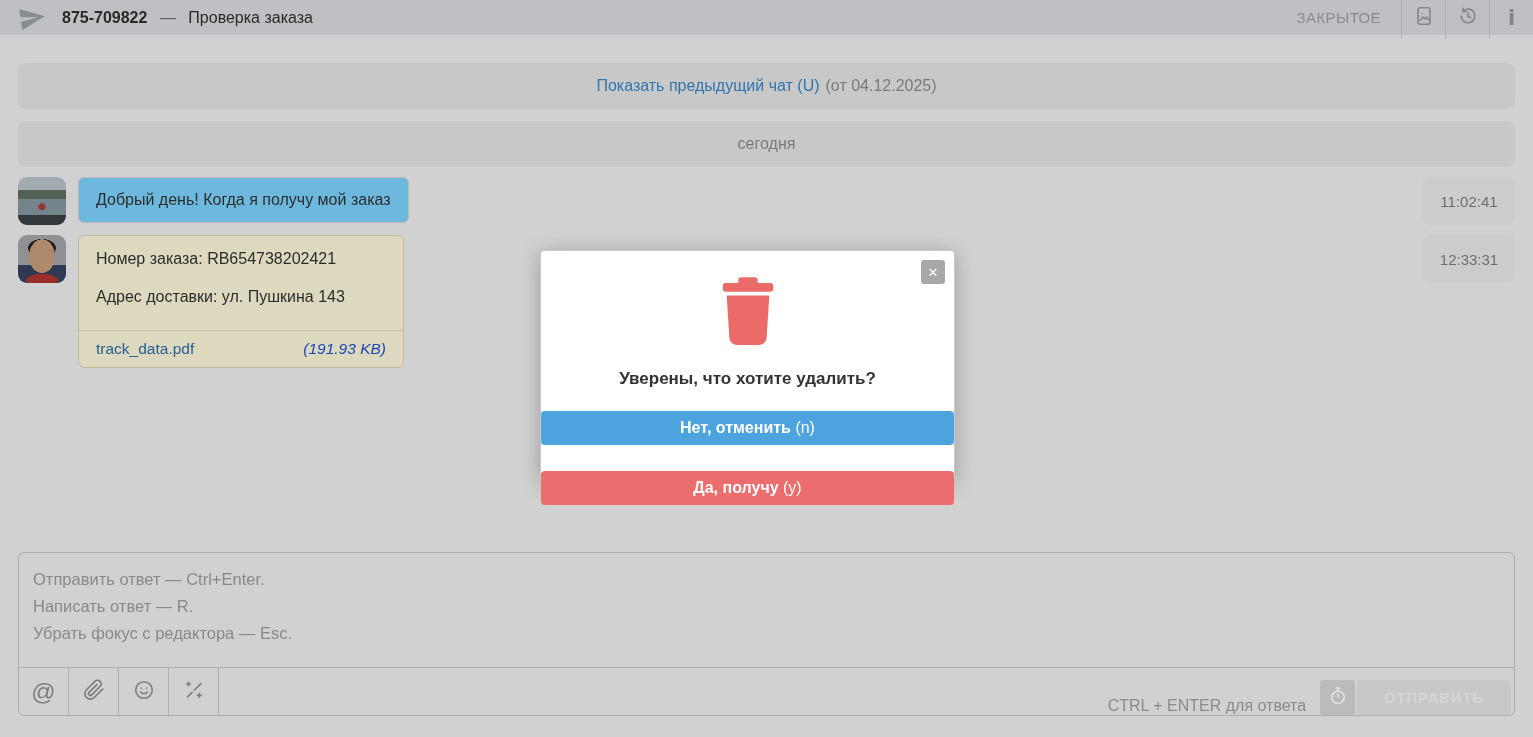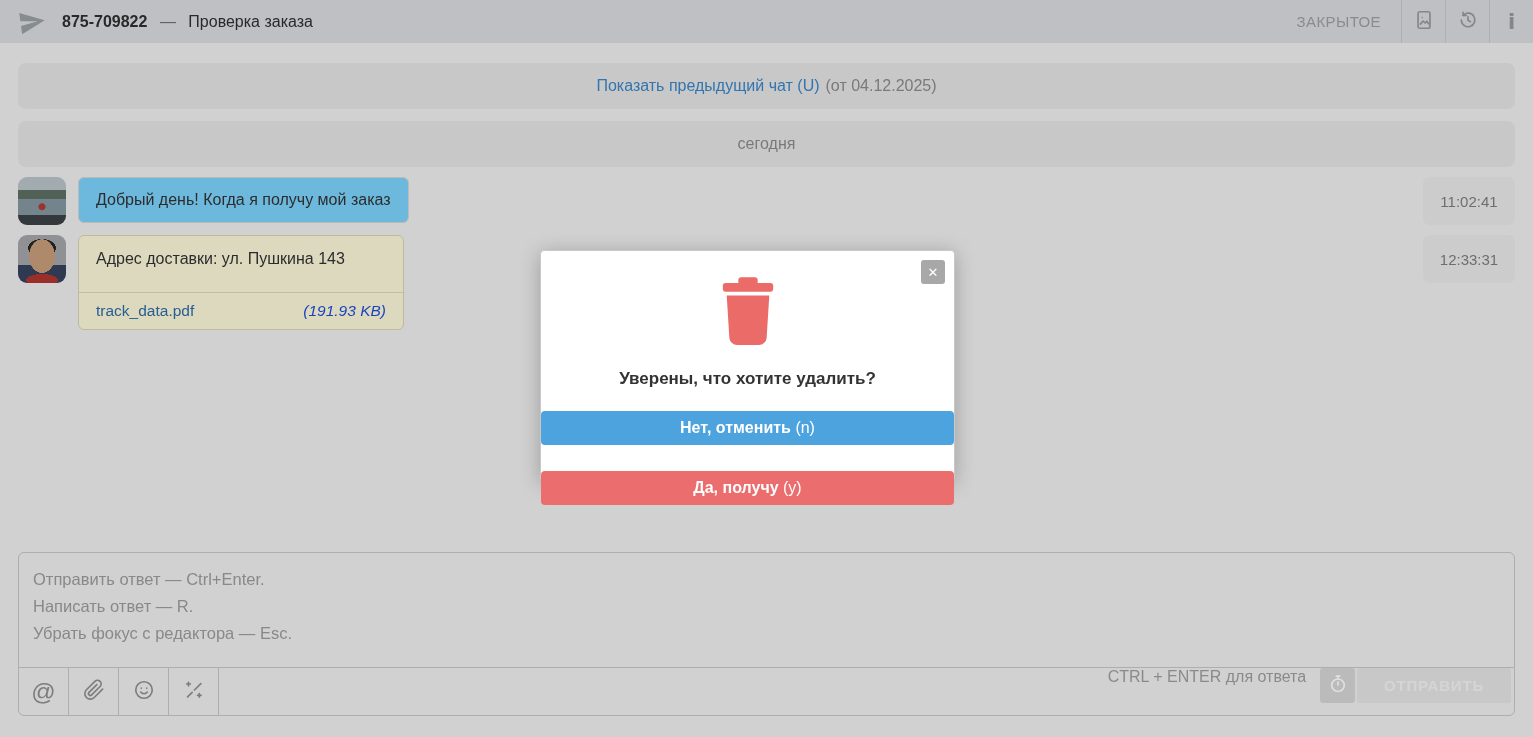--- a/index.html
+++ b/index.html
@@ -2,21 +2,21 @@
 <html><head>
 <meta charset="utf-8">
 <style>
   * { margin: 0; padding: 0; box-sizing: border-box; }
   html, body { width: 1533px; height: 737px; overflow: hidden; }
   body { font-family: "Liberation Sans", "DejaVu Sans", sans-serif; background: #eeeeee; position: relative; }
 
   .app { position: absolute; inset: 0; background: #eeeeee; }
 
   
-  .header { position: absolute; top: 0; left: 0; right: 0; height: 43px;
+  .header { position: absolute; top: 0; left: 0; right: 0; height: 35px;
     background: #d9dbdf; display: flex; align-items: center; padding-left: 16px; }
   .plane { width: 28px; height: 28px; margin: 0 16px 0 2px; transform: rotate(-8deg); }
   .plane svg { width: 100%; height: 100%; fill: #9aa0a6; }
   .ticket-title { font-size: 16px; color: #2f2f2f; white-space: nowrap; }
   .ticket-title .id { font-weight: bold; }
   .ticket-title .dash { color: #6d6d6d; margin: 0 8px; }
   .header-right { margin-left: auto; display: flex; align-items: center; height: 100%; }
   .status { font-size: 15px; color: #9b9fa5; letter-spacing: .4px; margin-right: 20px; cursor: pointer; }
   .hicon { width: 44px; height: 43px; display: flex; align-items: center; justify-content: center;
     border-left: 1px solid #c7c9cd; cursor: pointer; color: #97999d; }
@@ -65,21 +65,21 @@
     border: 1px solid #c6c6c6; border-radius: 6px; }
   .editor { height: 114px; padding: 13px 14px; font-size: 16.5px; color: #9c9c9c;
     line-height: 27px; cursor: text; }
   .composer-toolbar { position: absolute; left: 0; right: 0; bottom: 0; height: 48px;
     border-top: 1px solid #c6c6c6; display: flex; align-items: stretch; }
   .tool-cell { width: 50px; border-right: 1px solid #c6c6c6; display: flex;
     align-items: center; justify-content: center; cursor: pointer; color: #8f8f8f; }
   .tool-cell svg { width: 22px; height: 22px; stroke: #8f8f8f; fill: none;
     stroke-width: 1.8; stroke-linecap: round; stroke-linejoin: round; }
   .tool-cell .at { font-size: 24px; color: #8f8f8f; }
-  .toolbar-right { margin-left: auto; display: flex; align-items: flex-start; padding-right: 3px; }
+  .toolbar-right { margin-left: auto; display: flex; align-items: flex-end; padding-right: 3px; }
   .send-hint { font-size: 16px; color: #9e9e9e; margin-right: 14px; }
   .timer-btn { width: 35px; height: 35px; background: #d5d5d5; border-radius: 3px;
     display: flex; align-items: center; justify-content: center; cursor: pointer; margin-right: 2px; }
   .timer-btn svg { width: 20px; height: 20px; stroke: #ffffff; fill: none;
     stroke-width: 2; stroke-linecap: round; }
   .send-btn { height: 35px; padding: 0 27px; background: #e4e4e4; border: none;
     border-radius: 3px; color: #f3f3f3; font-weight: bold; font-size: 15px;
     letter-spacing: .8px; font-family: inherit; cursor: default; }
 
   
@@ -160,20 +160,21 @@
       <div class="spacer"></div>
       <div class="tstamp">
         <span>11:02:41</span>
       </div>
     </div>
 
     <div class="msg-row">
       <div class="avatar face"></div>
       <div class="bubble note">
         <div class="note-body">
+          <div class="note-line">Номер заказа: RB654738202421</div>
           <div class="note-line">Адрес доставки: ул. Пушкина 143</div>
         </div>
         <div class="note-attach">
           <span class="fname">track_data.pdf</span>
           <span class="fsize">(191.93 KB)</span>
         </div>
       </div>
       <div class="spacer"></div>
       <div class="tstamp">
         <span>12:33:31</span>

